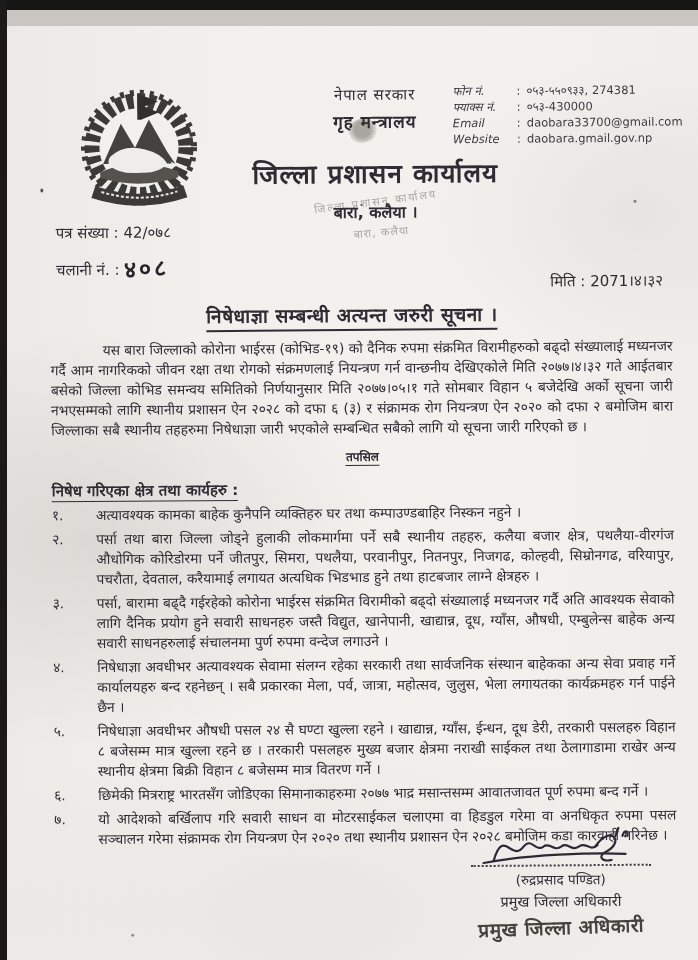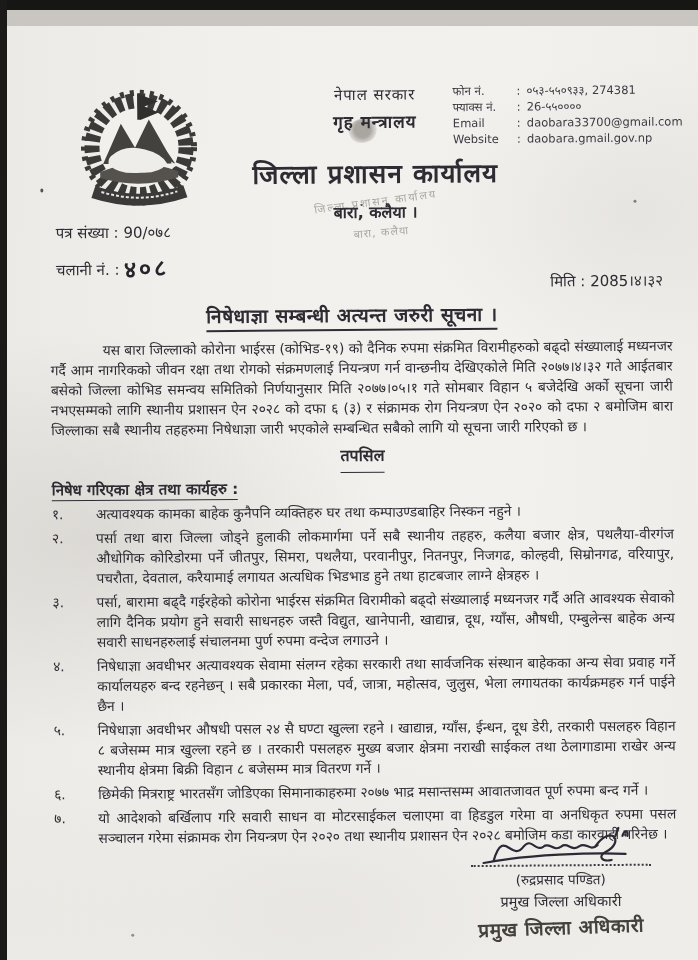--- a/index.html
+++ b/index.html
@@ -37,39 +37,39 @@
     transform:rotate(-10deg);opacity:0.55;color:#6e6961;text-align:center;
     pointer-events:none;
   }
   .round-stamp .st-blob{width:30px;height:24px;margin:0 auto;border-radius:50%;
     background:radial-gradient(circle at 50% 45%, #6e6961 0 40%, rgba(110,105,97,0.25) 70%, transparent 72%);}
   .round-stamp .st-arc{font-size:11px;margin-top:52px;transform:rotate(3deg);letter-spacing:2px;}
   .round-stamp .st-bot{font-size:11px;margin-top:16px;transform:rotate(6deg);letter-spacing:1px;}
 
   .contact{position:absolute;left:448px;top:58px;width:240px;font-size:11.5px;color:#3b3a40;line-height:16px;}
   .contact .row{display:flex;}
-  .contact .lab{width:64px;flex:0 0 aupx;}
+  .contact .lab{width:64px;flex:0 0 aupx;font-style:italic;}
   .contact .sep{width:10px;}
 
   .meta{position:absolute;left:50px;top:194px;font-size:15px;}
   .meta .line2{margin-top:8px;}
   .hand{font-size:23px;font-weight:600;letter-spacing:3px;display:inline-block;transform:rotate(-3deg) translateY(2px);color:#26242b;}
   .date-line{position:absolute;right:34px;top:246px;font-size:15px;}
 
   .doc-title{
     position:absolute;left:0;top:276px;width:100%;text-align:center;
   }
   .doc-title span{
     font-size:19px;font-weight:700;border-bottom:2px solid #2e2c33;padding-bottom:3px;letter-spacing:0.5px;
   }
 
   .body-flow{position:absolute;left:44px;top:312px;width:622px;font-size:13.8px;line-height:20px;text-align:justify;}
   .intro{text-indent:52px;margin:0;}
   .tapasil{ text-align:center;margin-top:8px;}
-  .tapasil span{font-size:16px;font-weight:700;border-bottom:1.5px solid #2e2c33;padding-bottom:7px;text-align:right;}
+  .tapasil span{font-size:12px;font-weight:700;border-bottom:1.5px solid #2e2c33;padding-bottom:1px;text-align:right;}
   .list-heading{margin-top:12px;font-size:15px;font-weight:700;}
   .list-heading span{border-bottom:1.5px solid #2e2c33;padding-bottom:1px;}
   .items{margin-top:4px;}
   .item{display:flex;margin-top:4px;}
   .item .no{flex:0 0 44px;}
   .item .tx{flex:1;text-align:justify;}
 
   
   .sig-block{position:absolute;right:16px;top:792px;width:250px;text-align:center;}
   .sig-svg{display:block;margin:0 auto -6px auto;}
@@ -128,48 +128,48 @@
 
     <div class="contact">
       <div class="row">
         <span class="lab" style="width:64px">फोन नं.</span>
         <span class="sep">:</span>
         <span>०५३-५५०९३३, 274381</span>
       </div>
       <div class="row">
         <span class="lab" style="width:64px">फ्याक्स नं.</span>
         <span class="sep">:</span>
-        <span>26-५५००००</span>
+        <span>०५३-430000</span>
       </div>
       <div class="row">
         <span class="lab" style="width:64px">Email</span>
         <span class="sep">:</span>
         <span>daobara33700@gmail.com</span>
       </div>
       <div class="row">
         <span class="lab" style="width:64px">Website</span>
         <span class="sep">:</span>
         <span>daobara.gmail.gov.np</span>
       </div>
     </div>
 
     <div class="meta">
       <div>
         <span>पत्र संख्या :</span>
-        <span>90/०७८</span>
+        <span>42/०७८</span>
       </div>
       <div class="line2">
         <span>चलानी नं. :</span>
         <span class="hand">४०८</span>
       </div>
     </div>
 
     <div class="date-line">
       <span>मिति :</span>
-      <span>2085।४।३२</span>
+      <span>2071।४।३२</span>
     </div>
 
     <div class="doc-title">
       <span>निषेधाज्ञा सम्बन्धी अत्यन्त जरुरी सूचना ।</span>
     </div>
 
     <div class="body-flow">
       <p class="intro">यस बारा जिल्लाको कोरोना भाईरस (कोभिड-१९) को दैनिक रुपमा संक्रमित विरामीहरुको बढ्दो संख्यालाई मध्यनजर गर्दै आम नागरिकको जीवन रक्षा तथा रोगको संक्रमणलाई नियन्त्रण गर्न वान्छनीय देखिएकोले मिति २०७७।४।३२ गते आईतबार बसेको जिल्ला कोभिड समन्वय समितिको निर्णयानुसार मिति २०७७।०५।१ गते सोमबार विहान ५ बजेदेखि अर्को सूचना जारी नभएसम्मको लागि स्थानीय प्रशासन ऐन २०२८ को दफा ६ (३) र संक्रामक रोग नियन्त्रण ऐन २०२० को दफा २ बमोजिम बारा जिल्लाका सबै स्थानीय तहहरुमा निषेधाज्ञा जारी भएकोले सम्बन्धित सबैको लागि यो सूचना जारी गरिएको छ ।</p>
 
       <div class="tapasil">

